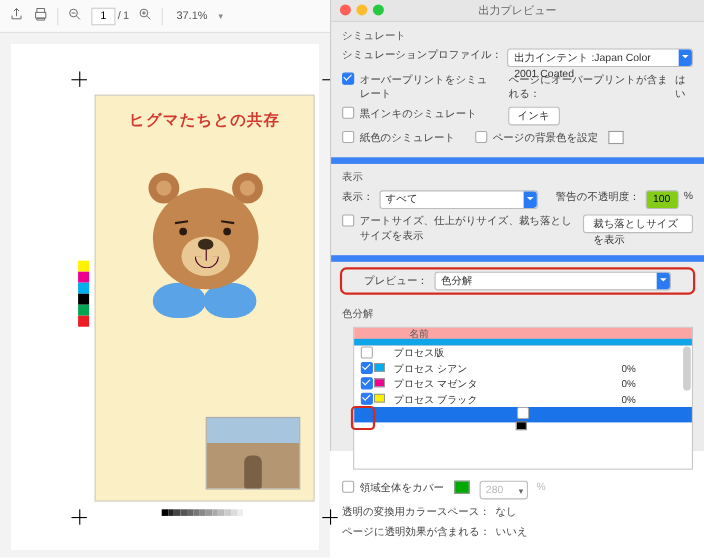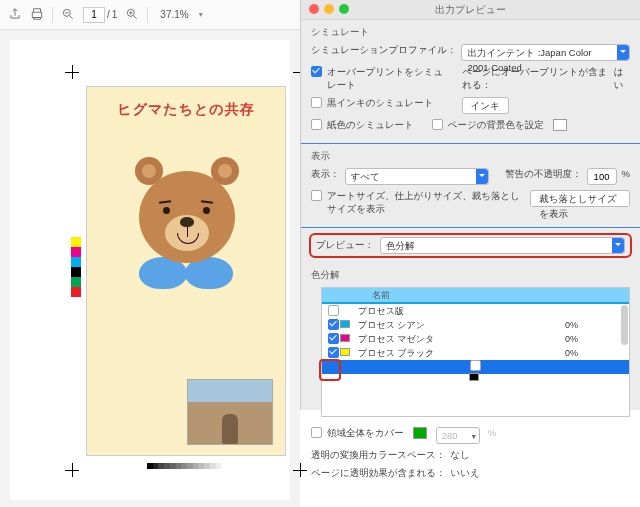--- a/index.html
+++ b/index.html
@@ -47,40 +47,40 @@
   .colorbar-btm { position: absolute; bottom: -14px; left: 60px; width: 80px; height: 6px; display: flex; }
   .colorbar-btm span { flex: 1; }
 
   
   .panel { position: absolute; right: 0; top: 0; width: 340px; height: 410px; background: #ececec; border-left: 1px solid #ccc; font-size: 9.5px; color: #444; }
   .panel-titlebar { height: 20px; background: #e6e6e6; display: flex; align-items: center; justify-content: center; position: relative; border-bottom: 1px solid #d4d4d4; font-size: 10px; color: #666; }
   .traffic { position: absolute; left: 8px; top: 4px; display: flex; gap: 5px; }
   .traffic span { width: 10px; height: 10px; border-radius: 50%; }
   .tl-r { background: #ff5f57; } .tl-y { background: #febc2e; } .tl-g { background: #28c840; }
 
-  .section { padding: 6px 10px; border-bottom: 1px solid #3b82f6; }
+  .section { padding: 6px 10px; border-bottom: 6px solid #3b82f6; }
   .section .heading { font-size: 9.5px; color: #555; margin-bottom: 5px; }
   .row { display: flex; align-items: flex-start; gap: 5px; margin-bottom: 5px; }
   .row .label { white-space: nowrap; }
   .row .grow { flex: 1; }
   .select { background: #fff; border: 1px solid #bcbcbc; border-radius: 3px; height: 17px; line-height: 15px; padding: 0 14px 0 5px; font-size: 9.5px; color: #333; position: relative; }
   .select.blue::after { content: ""; position: absolute; right: 0; top: 0; width: 12px; height: 100%; background: #2a7af3; border-radius: 0 3px 3px 0; }
   .select.blue::before { content: ""; position: absolute; right: 3px; top: 5px; width: 0; height: 0; border: 3px solid transparent; border-top-color: #fff; z-index: 1; }
   .select.gray::after { content: "▾"; position: absolute; right: 3px; top: 1px; font-size: 8px; color: #666; }
   .chk { width: 11px; height: 11px; border: 1px solid #aaa; background: #fff; border-radius: 2px; display: inline-block; flex: none; }
   .chk.on { background: #2a7af3; border-color: #2a7af3; position: relative; }
   .chk.on::after { content: ""; position: absolute; left: 2px; top: -1px; width: 3px; height: 6px; border: solid #fff; border-width: 0 1.5px 1.5px 0; transform: rotate(45deg); }
   .btn { background: #fff; border: 1px solid #bcbcbc; border-radius: 3px; height: 17px; line-height: 15px; padding: 0 8px; font-size: 9.5px; color: #333; }
-  .num { width: 30px; height: 17px; border: 1px solid #bcbcbc; border-radius: 3px; text-align: center; font-size: 9.5px; background: #ffffff; }
-
-  .preview-row { border: 2.5px solid #d62a1e; border-radius: 6px; padding: 2px 5px; margin: 5px 8px; display: flex; align-items: center; gap: 6px; }
+  .num { width: 30px; height: 17px; border: 1px solid #bcbcbc; border-radius: 3px; text-align: center; font-size: 9.5px; background: #84cc16; }
+
+  .preview-row { border: 2.5px solid #d62a1e; border-radius: 6px; padding: 2px 20px; margin: 5px 8px; display: flex; align-items: center; gap: 6px; }
   .preview-row .select { flex: 1; }
 
   .list { margin: 4px 10px 4px 20px; background: #fff; border: 1px solid #c7c7c7; height: 130px; position: relative; }
-  .list-head { height: 16px; background: #7dd3fc; border-bottom: 2px solid #0ea5e9; font-size: 9px; color: #555; padding-left: 50px; display: flex; align-items: center; }
+  .list-head { height: 16px; background: #fca5a5; border-bottom: 6px solid #0ea5e9; font-size: 9px; color: #555; padding-left: 50px; display: flex; align-items: center; }
   .list-row { display: flex; align-items: center; height: 14px; padding: 0 4px; font-size: 9px; color: #333; }
   .list-row .c1 { width: 14px; text-align: center; }
   .list-row .c2 { width: 14px; }
   .list-row .c3 { flex: 1; padding-left: 4px; }
   .list-row .c4 { width: 60px; text-align: left; }
   .swatch { width: 10px; height: 8px; display: inline-block; border: 0.5px solid #999; }
   .list .scrollbar { position: absolute; right: 1px; top: 17px; width: 7px; height: 40px; background: #cfcfcf; border-radius: 4px; }
   .list-row.sel { background: #1a73e8; color: #fff; flex-direction: column; }
   .chk-highlight { position: absolute; left: 9px; top: 253px; width: 22px; height: 22px; border: 2.5px solid #d62a1e; border-radius: 4px; pointer-events: none; }
 

